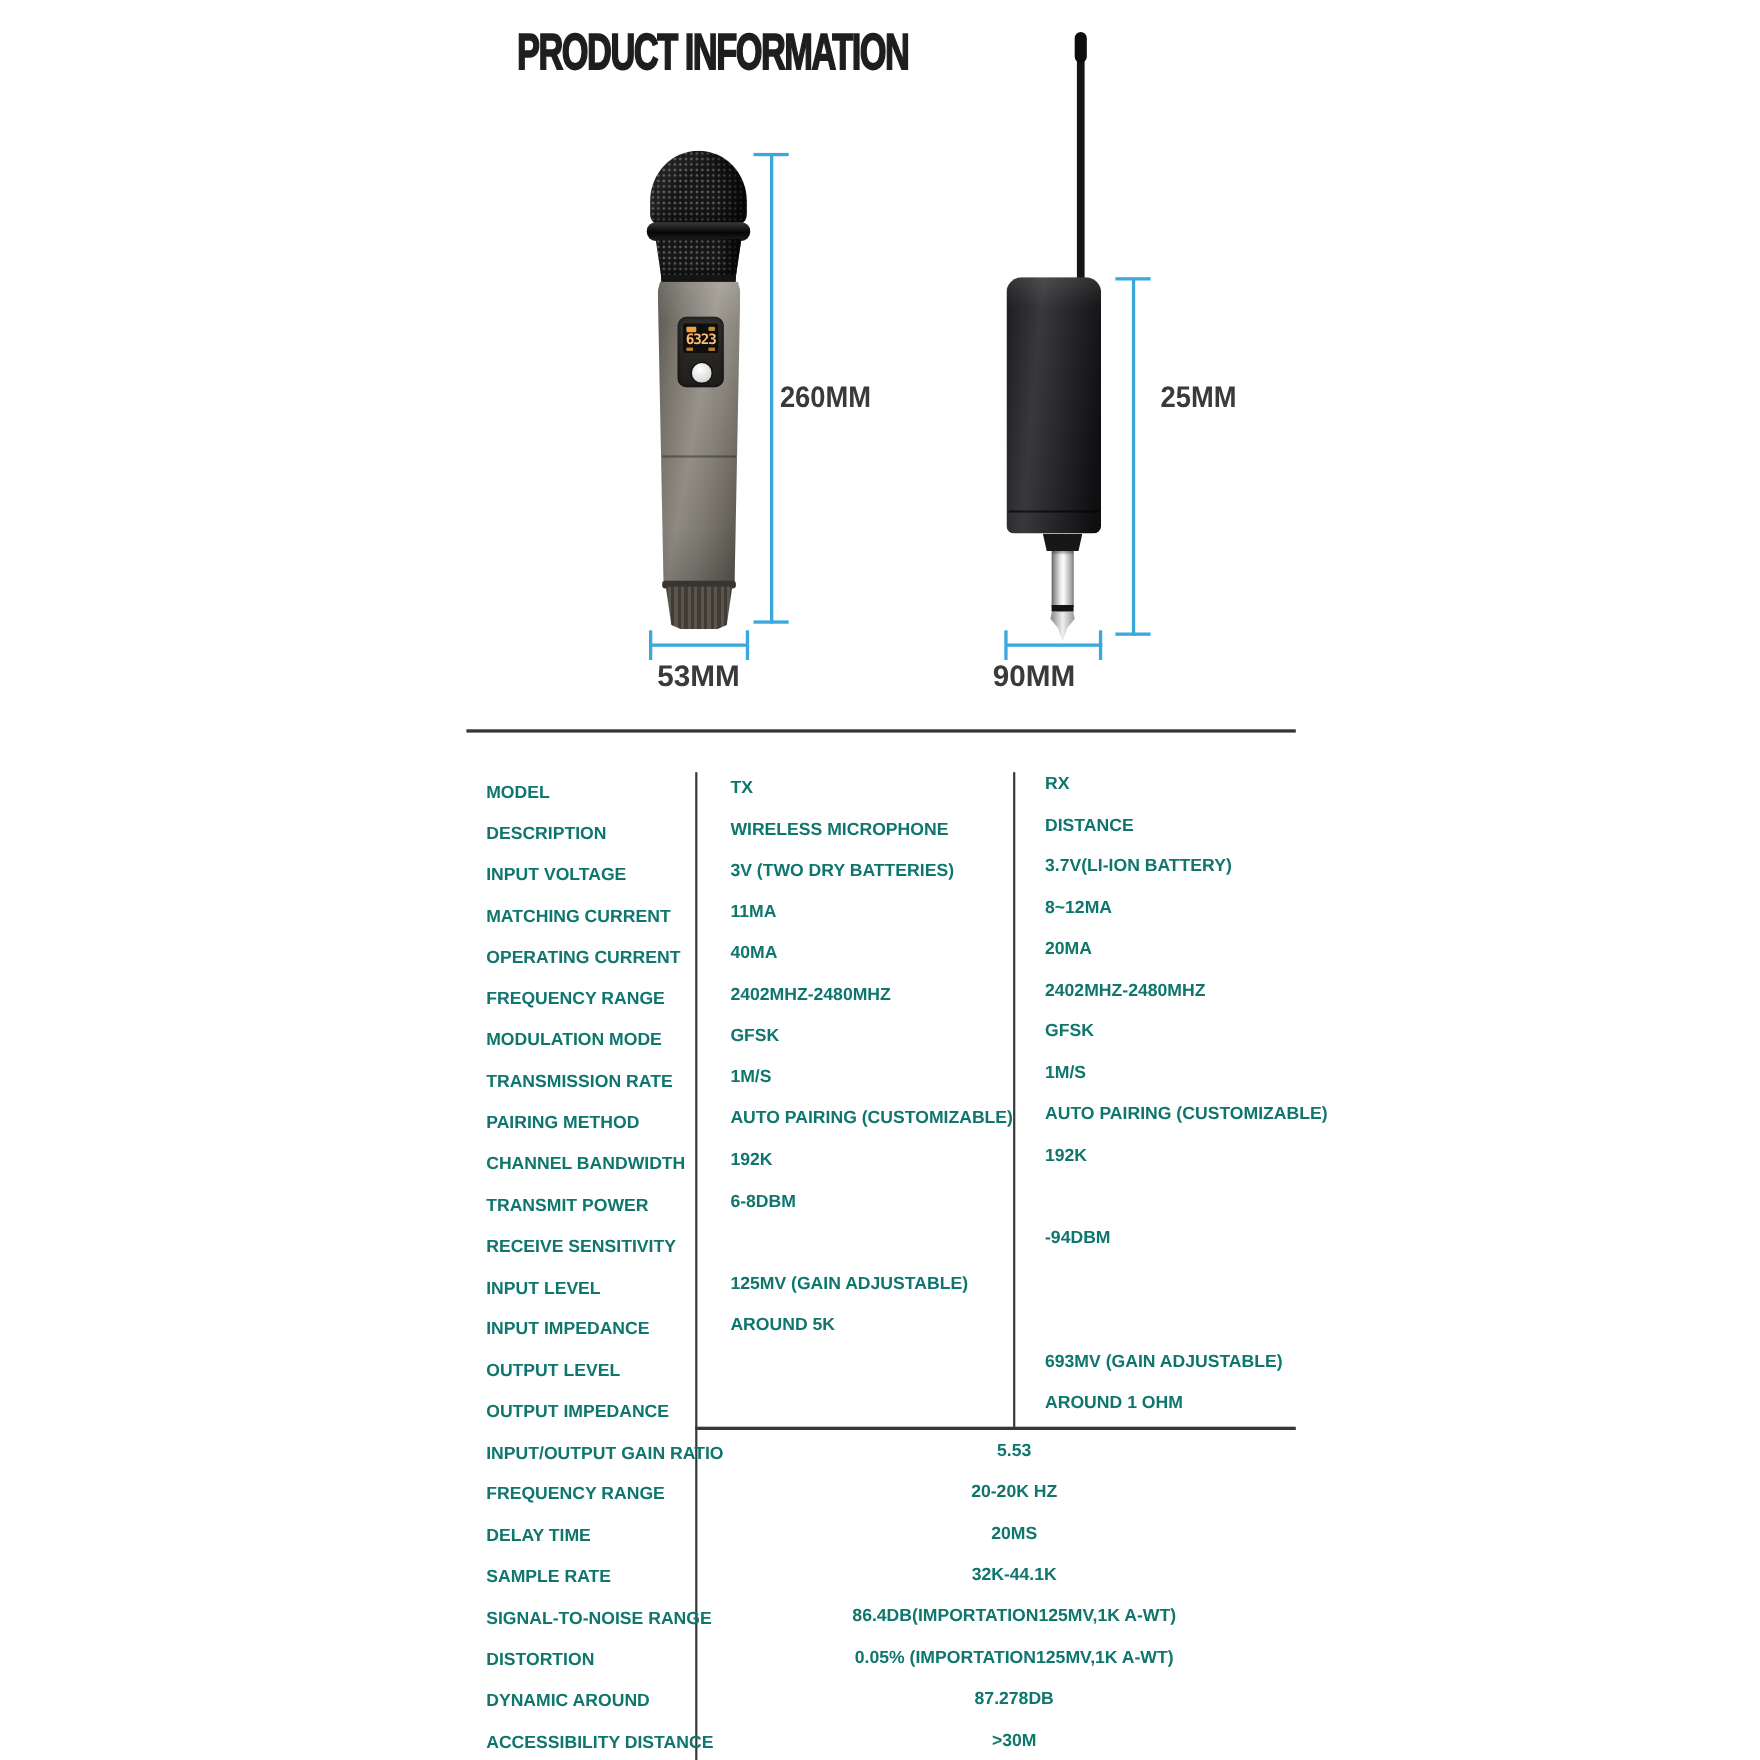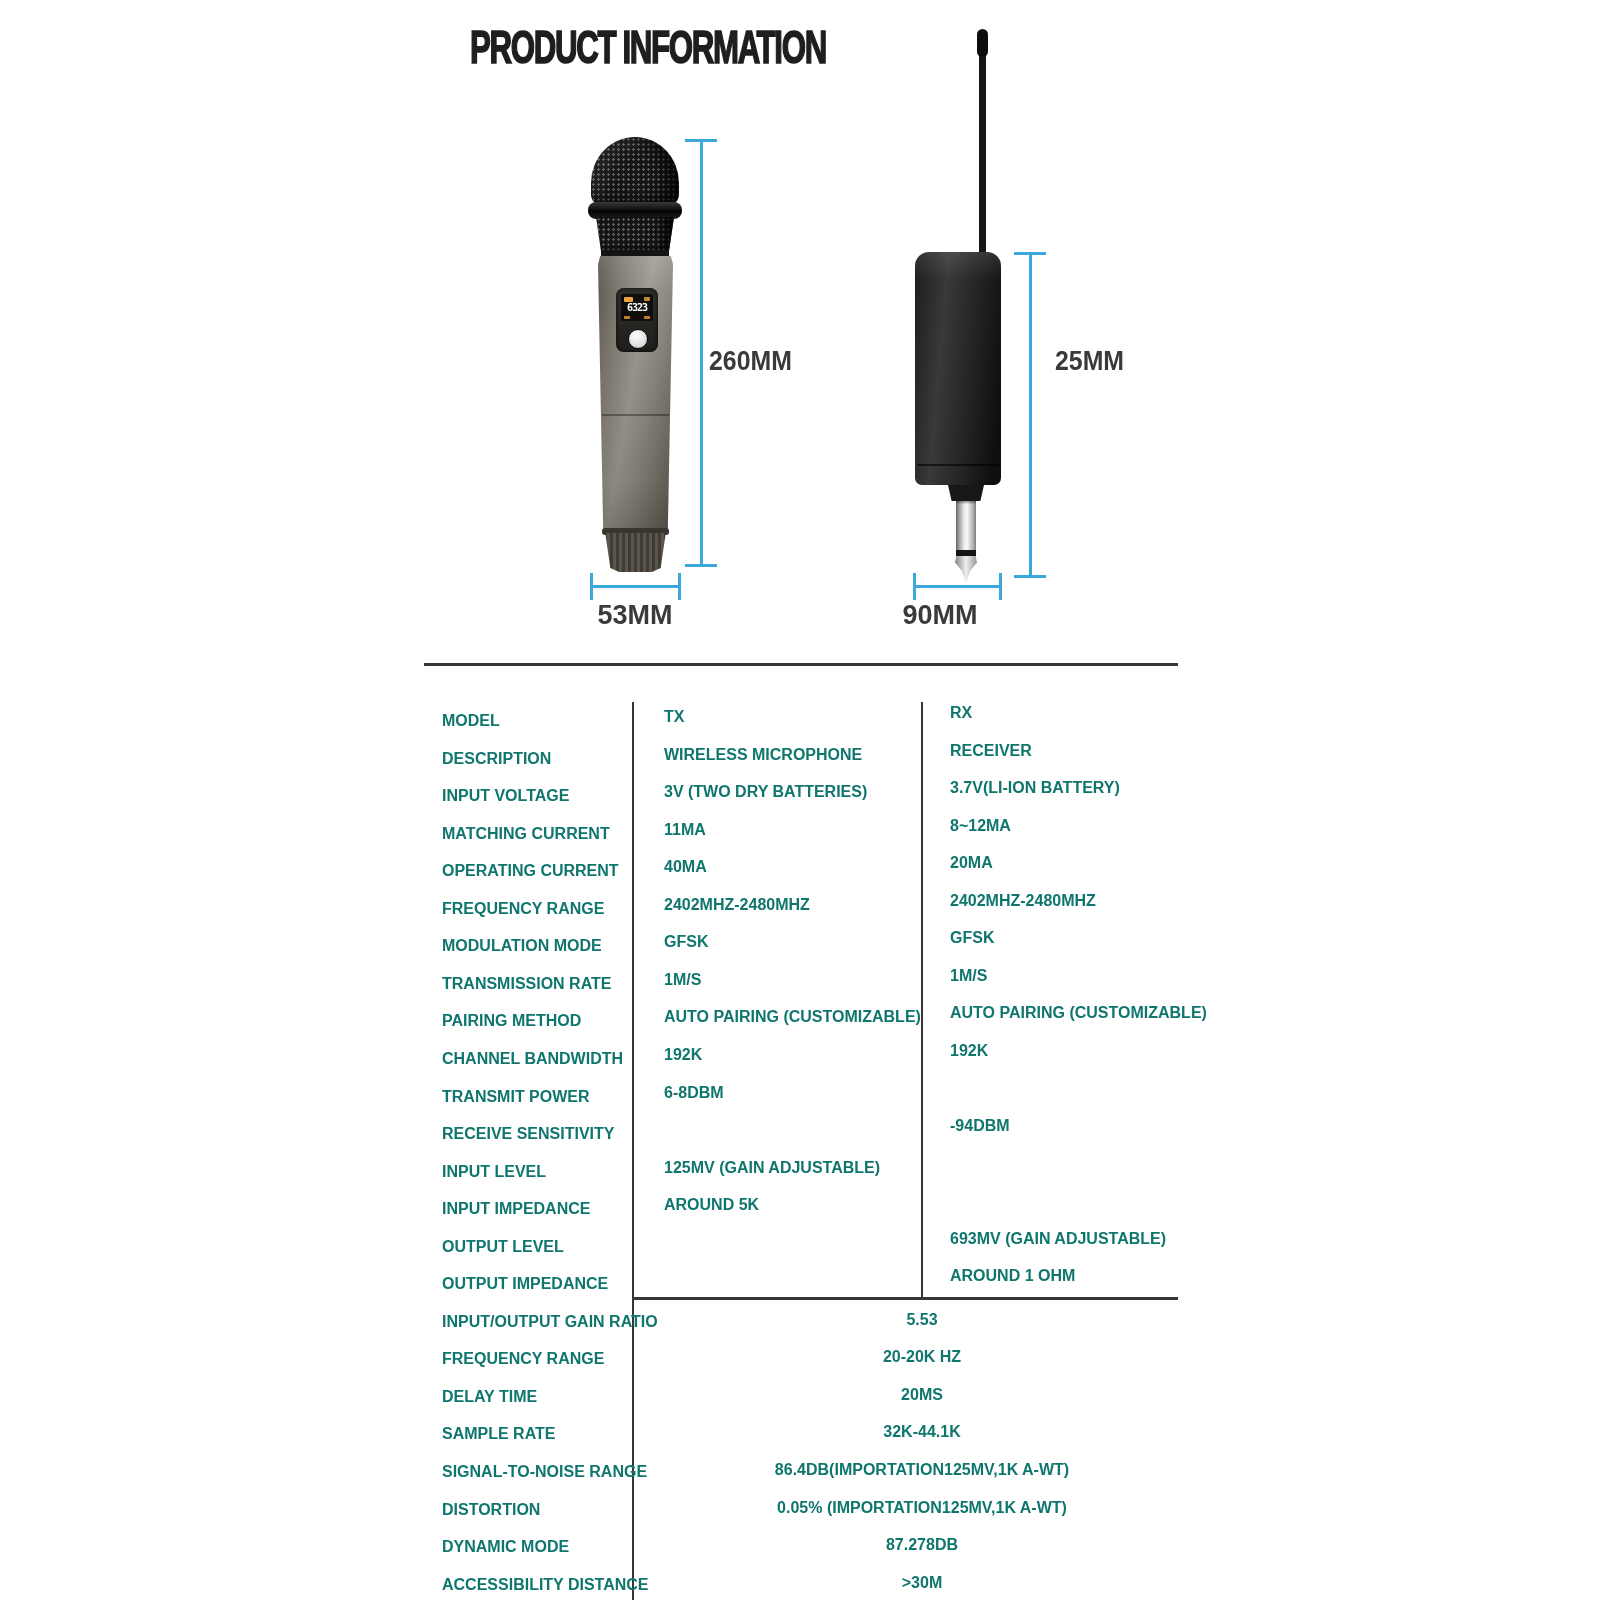--- a/index.html
+++ b/index.html
@@ -50,22 +50,22 @@
     background:linear-gradient(180deg,#32302c,#201e1b);
     box-shadow:inset 0 0 4px rgba(0,0,0,.8);
   }
   .mic-screen{
     left:621px;top:294px;width:32px;height:27px;border-radius:2px;background:#0f0e0c;
   }
   .lcd-badge{left:3px;top:3px;width:9px;height:5px;background:#f0a23c;border-radius:1px;}
   .lcd-mark-tr{right:3px;top:3px;width:6px;height:4px;background:#c08a30;border-radius:1px;}
   .lcd-digits{
     left:0;top:8px;width:32px;text-align:center;
-    font-family:"DejaVu Sans Mono", monospace;font-size:10px;font-weight:bold;
-    color:#ffffff;letter-spacing:-1px;
+    font-family:"DejaVu Sans Mono", monospace;font-size:13px;font-weight:bold;
+    color:#fdba74;letter-spacing:-1px;
   }
   .lcd-mark-bl{left:3px;bottom:2px;width:6px;height:3px;background:#b87f2e;}
   .lcd-mark-br{right:3px;bottom:2px;width:6px;height:3px;background:#b87f2e;}
   .mic-button{
     left:628px;top:329px;width:18px;height:18px;border-radius:50%;
     background:radial-gradient(circle at 40% 32%,#ffffff,#e2e2e2 55%,#b9b9b9);
     border:1px solid #0e0e0e;
   }
   .mic-cap-lip{left:602px;top:528px;width:67px;height:7px;background:#38342e;border-radius:3px;}
   .mic-cap{
@@ -182,21 +182,21 @@
   <div>
     <div id="spec-rows">
         <div class="spec-row" style="top: 712px;">
           <span class="c-label">MODEL</span>
           <span class="c-tx">TX</span>
           <span class="c-rx">RX</span>
         </div>
         <div class="spec-row" style="top: 750px;">
           <span class="c-label">DESCRIPTION</span>
           <span class="c-tx">WIRELESS MICROPHONE</span>
-          <span class="c-rx">RECEIVER</span>
+          <span class="c-rx">DISTANCE</span>
         </div>
         <div class="spec-row" style="top: 787px;">
           <span class="c-label">INPUT VOLTAGE</span>
           <span class="c-tx">3V (TWO DRY BATTERIES)</span>
           <span class="c-rx">3.7V(LI-ION BATTERY)</span>
         </div>
         <div class="spec-row" style="top: 825px;">
           <span class="c-label">MATCHING CURRENT</span>
           <span class="c-tx">11MA</span>
           <span class="c-rx">8~12MA</span>
@@ -279,21 +279,21 @@
         </div>
         <div class="spec-row" style="top: 1463px;">
           <span class="c-label">SIGNAL-TO-NOISE RANGE</span>
           <span class="c-merged">86.4DB(IMPORTATION125MV,1K A-WT)</span>
         </div>
         <div class="spec-row" style="top: 1501px;">
           <span class="c-label">DISTORTION</span>
           <span class="c-merged">0.05% (IMPORTATION125MV,1K A-WT)</span>
         </div>
         <div class="spec-row" style="top: 1538px;">
-          <span class="c-label">DYNAMIC MODE</span>
+          <span class="c-label">DYNAMIC AROUND</span>
           <span class="c-merged">87.278DB</span>
         </div>
         <div class="spec-row" style="top: 1576px;">
           <span class="c-label">ACCESSIBILITY DISTANCE</span>
           <span class="c-merged">&gt;30M</span>
         </div>
       </div>
   </div>
 
 </div>

